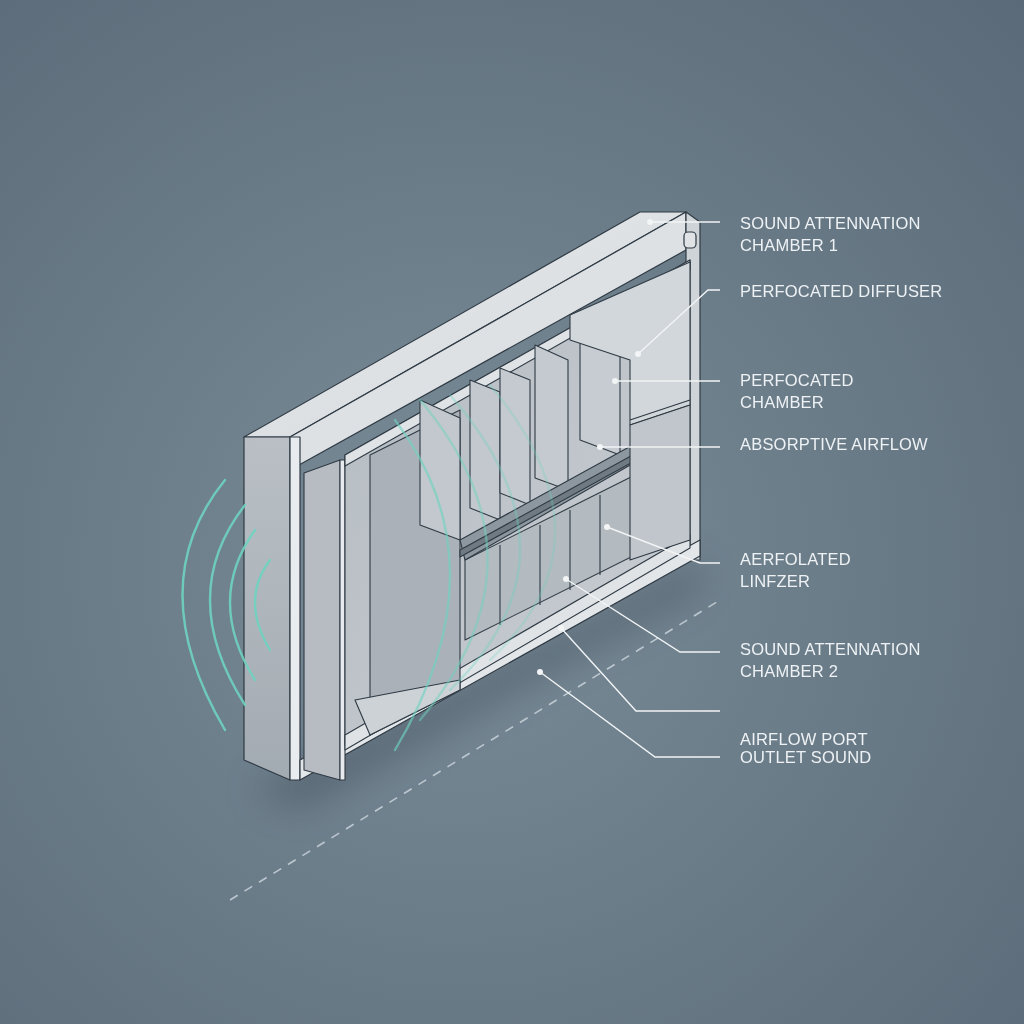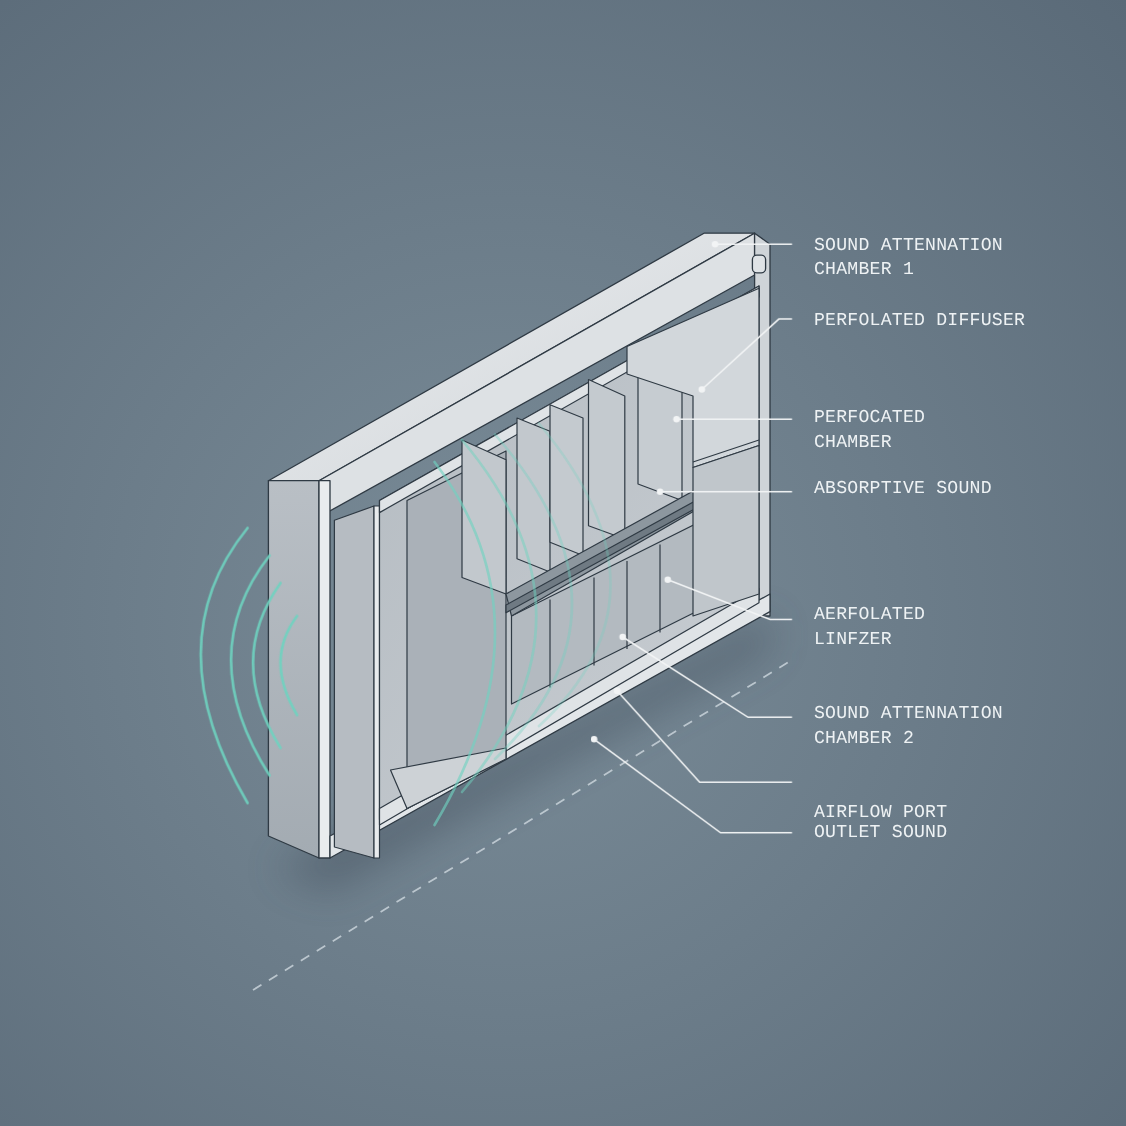--- a/index.html
+++ b/index.html
@@ -4,21 +4,21 @@
 <style>
   html, body { margin:0; padding:0; }
   body {
     width:1024px; height:1024px; overflow:hidden; position:relative;
     background: radial-gradient(ellipse at 45% 55%, #7a8c98 0%, #6c7d8a 45%, #5a6a78 100%);
     font-family: "Liberation Sans", "DejaVu Sans", sans-serif;
   }
   #stage { position:absolute; left:0; top:0; width:1024px; height:1024px; }
   .label {
     position:absolute; left:740px; color:#eef2f4; font-size:16.5px;
-    letter-spacing:0.2px; line-height:22px; white-space:pre-line;font-family:Liberation Mono, monospace;
+    letter-spacing:0.2px; line-height:22px; white-space:pre-line;
   }
 </style>
 </head>
 <body>
 
 <svg id="stage" viewBox="0 0 1024 1024" xmlns="http://www.w3.org/2000/svg">
   <defs>
     <linearGradient id="gFace" x1="0" y1="0" x2="1" y2="1">
       <stop offset="0" stop-color="#eceef0"></stop>
         <stop offset="1" stop-color="#cfd4d8"></stop>
@@ -121,22 +121,22 @@
     <circle cx="600" cy="447" r="3"></circle>
     <circle cx="607" cy="527" r="3"></circle>
     <circle cx="566" cy="579" r="3"></circle>
     <circle cx="561" cy="628" r="3"></circle>
     <circle cx="540" cy="672" r="3"></circle>
   </g>
 </svg>
 
 <div class="label" style="top:212px">SOUND ATTENNATION
 CHAMBER 1</div>
-<div class="label" style="top:280px">PERFOLATED DIFFUSER</div>
+<div class="label" style="top:280px">PERFOCATED DIFFUSER</div>
 <div class="label" style="top:369px">PERFOCATED
 CHAMBER</div>
-<div class="label" style="top:433px">ABSORPTIVE SOUND</div>
+<div class="label" style="top:433px">ABSORPTIVE AIRFLOW</div>
 <div class="label" style="top:548px">AERFOLATED
 LINFZER</div>
 <div class="label" style="top:638px">SOUND ATTENNATION
 CHAMBER 2</div>
 <div class="label" style="top:728px">AIRFLOW PORT</div>
 <div class="label" style="top:746px">OUTLET SOUND</div>
 
 </body></html>

